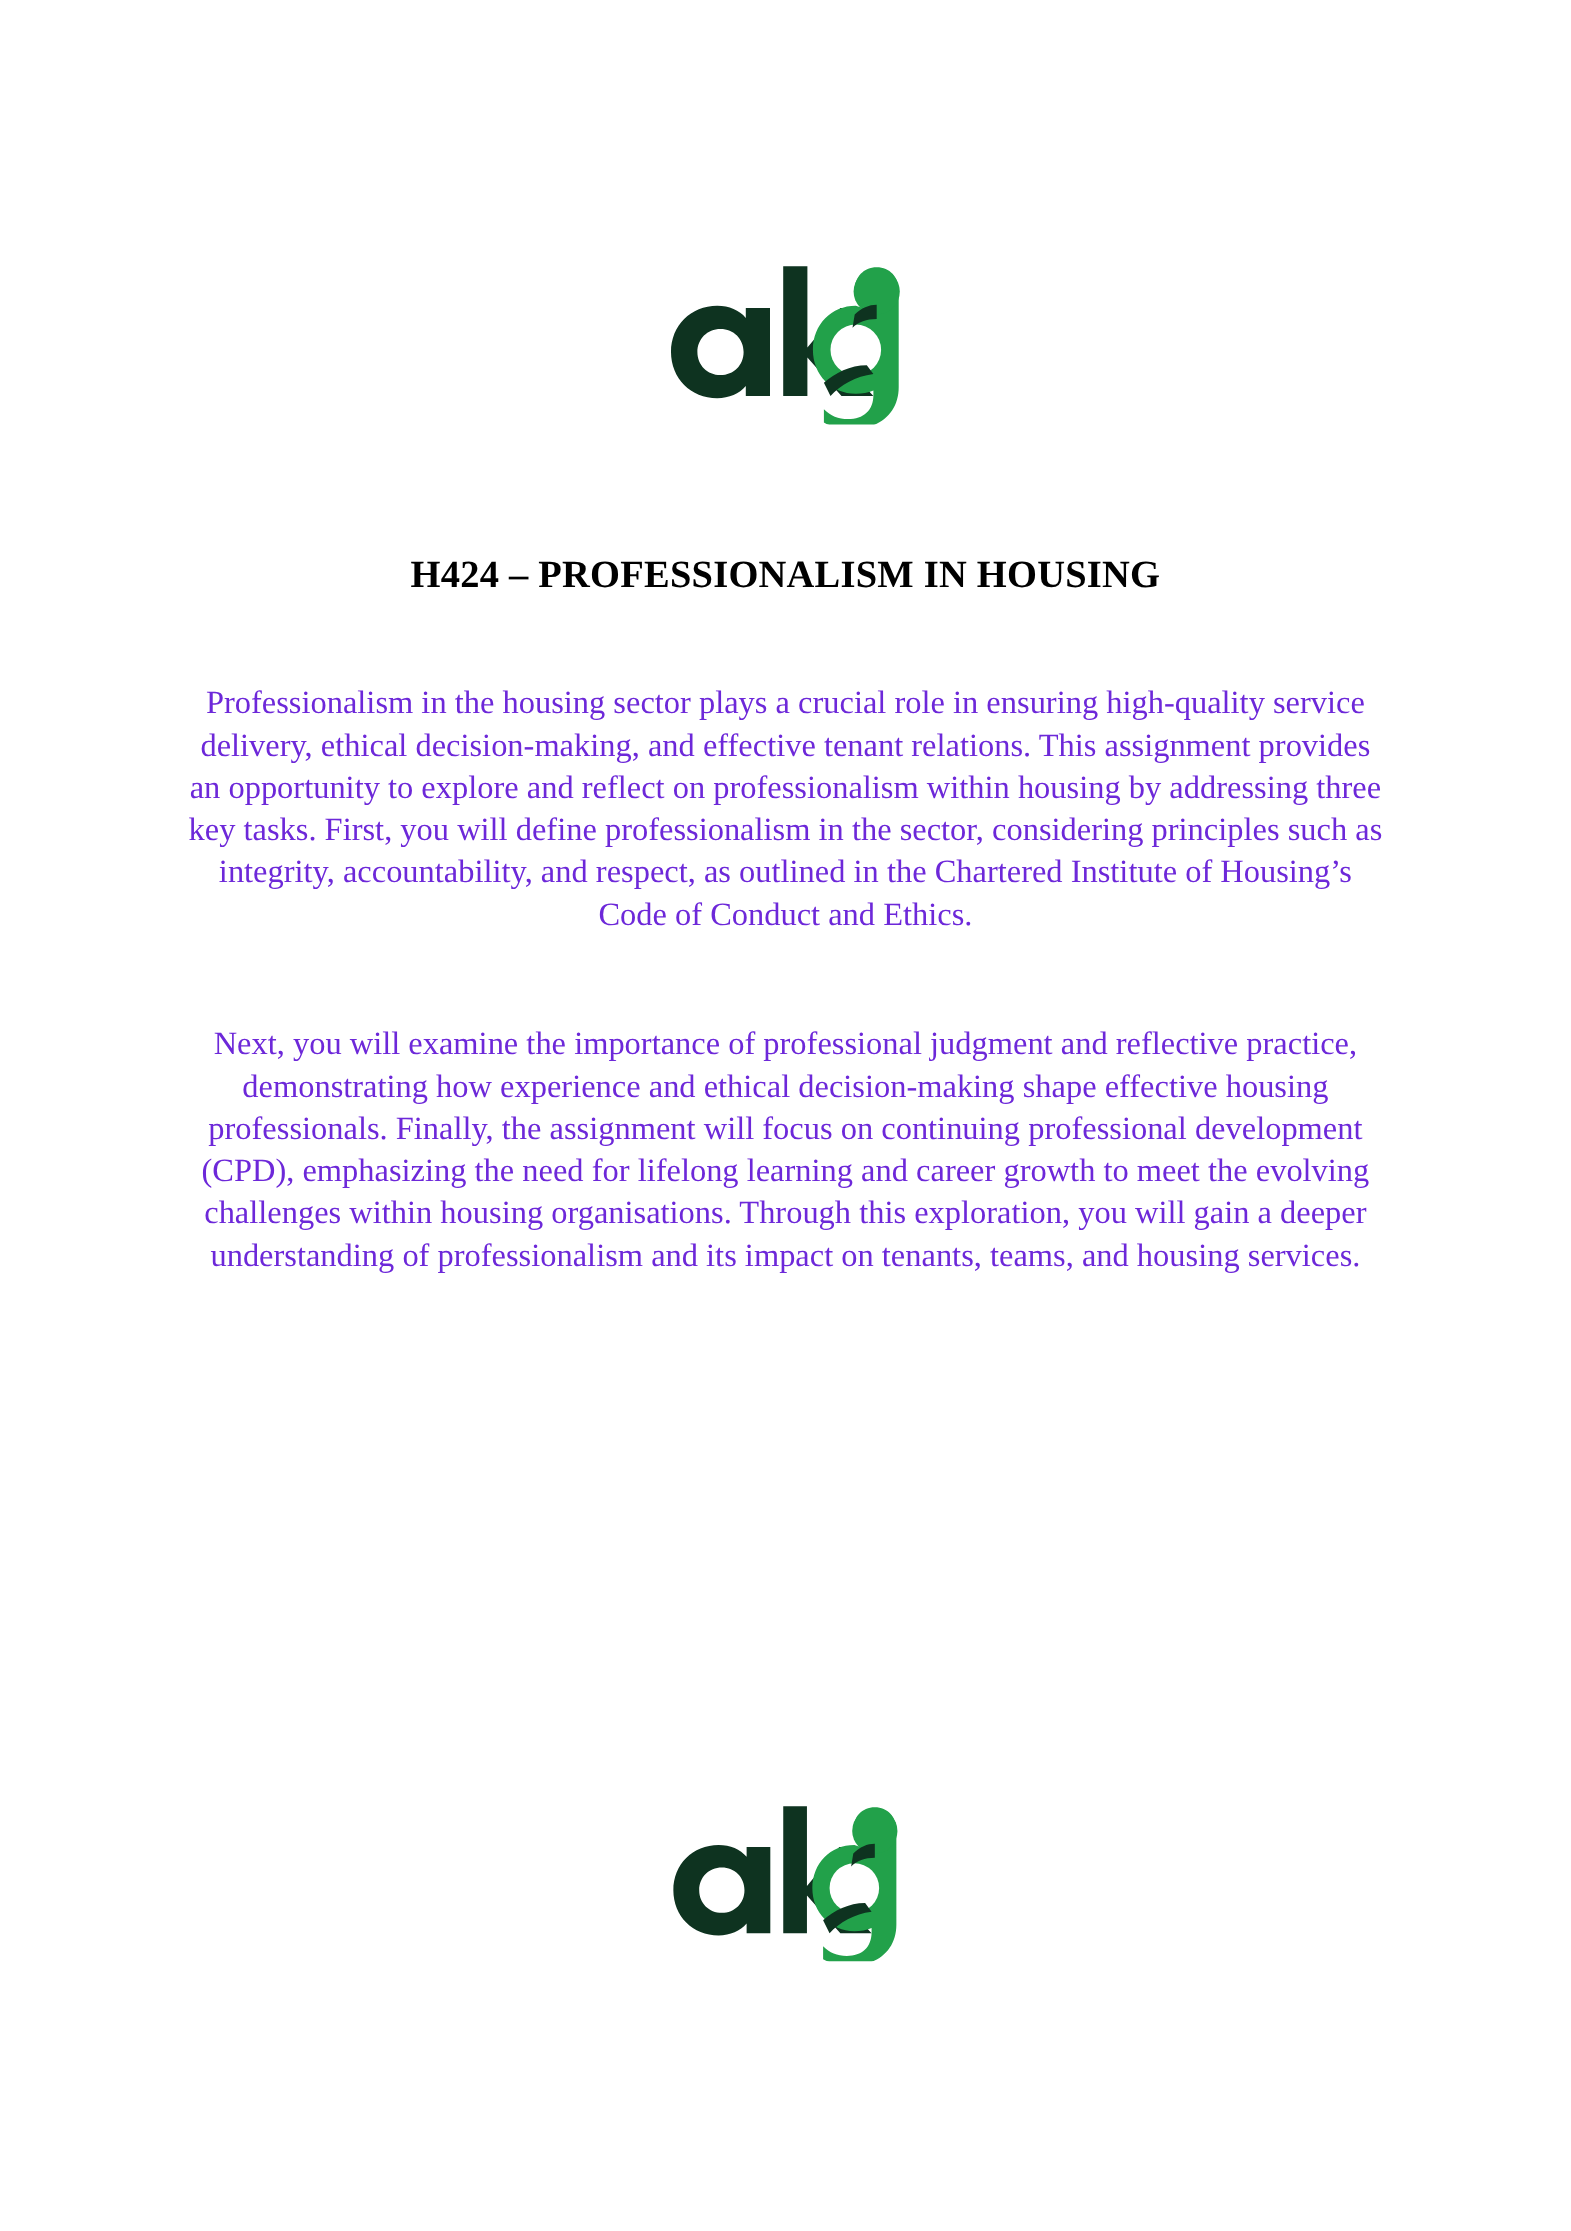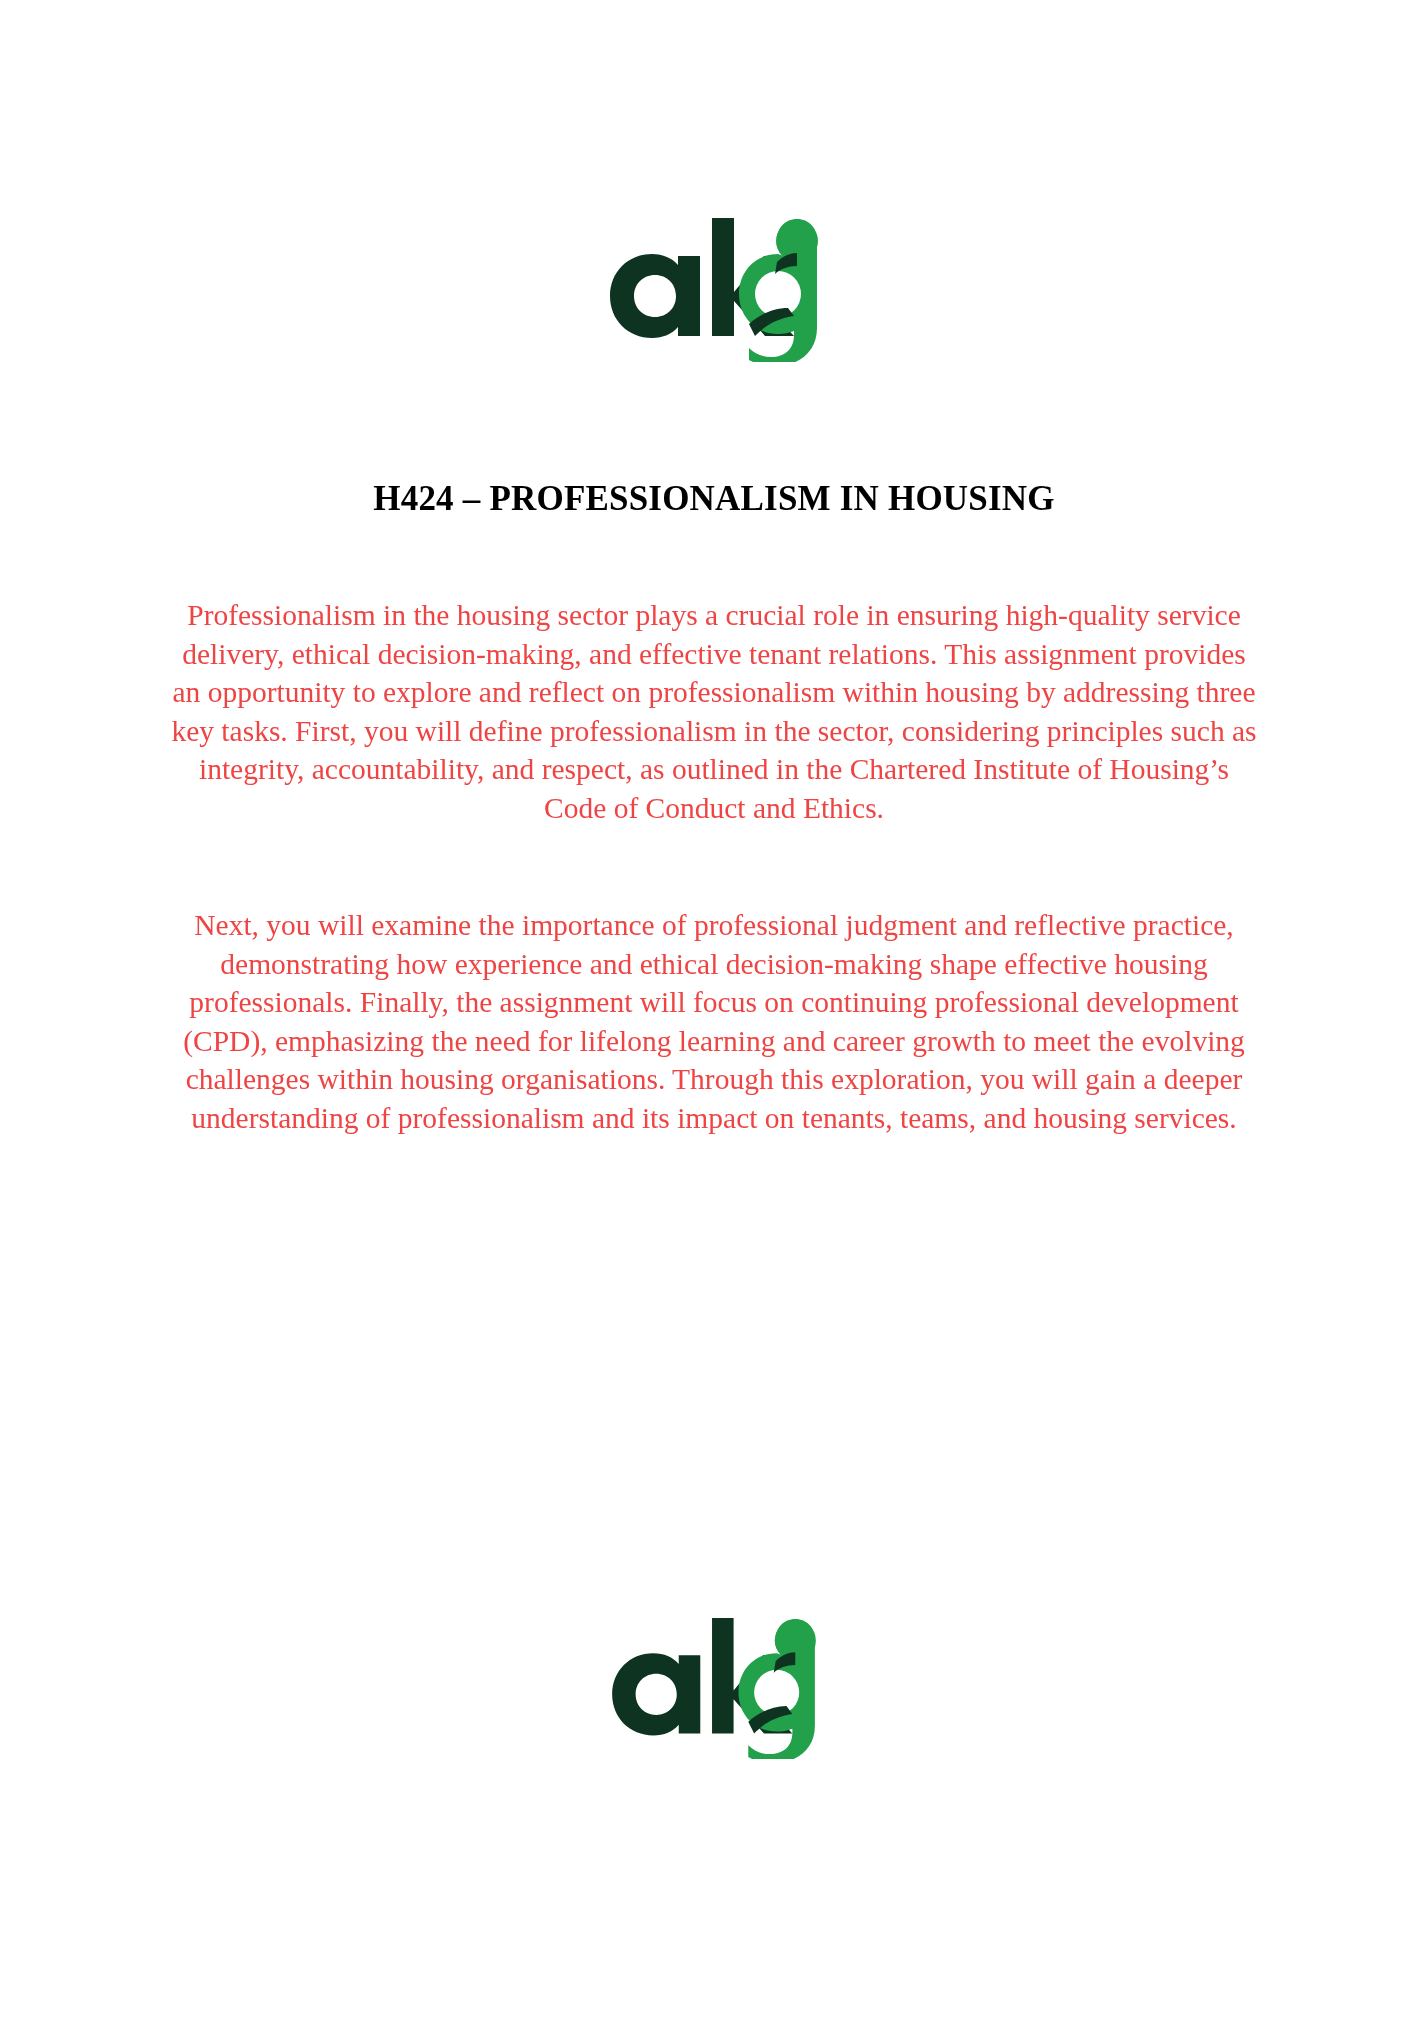--- a/index.html
+++ b/index.html
@@ -15,20 +15,21 @@
     color: #000000;
     position: relative;
   }
 
   .page {
     position: relative;
     width: 1428px;
     height: 1436px;
     background: #ffffff;
     box-sizing: border-box;
+    margin-top: 24px;
   }
 
   
   .logo-wrap {
     display: flex;
     justify-content: center;
     align-items: center;
     width: 100%;
   }
   .logo-top {
@@ -65,21 +66,21 @@
     left: 166px;
     width: 1096px;
     text-align: center;
   }
   .para {
     font-size: 29.5px;
     line-height: 38.5px;
     text-align: center;
     margin: 0;
     font-family: "Liberation Serif", "DejaVu Serif", serif;
-    color: #ef4444;
+    color: #6d28d9;
   }
   .para-1 { top: 596px; }
   .para-2 { top: 906px; text-align: center; }
 </style>
 </head>
 <body>
 
 <div class="page">
 
   <div class="logo-wrap logo-top">

